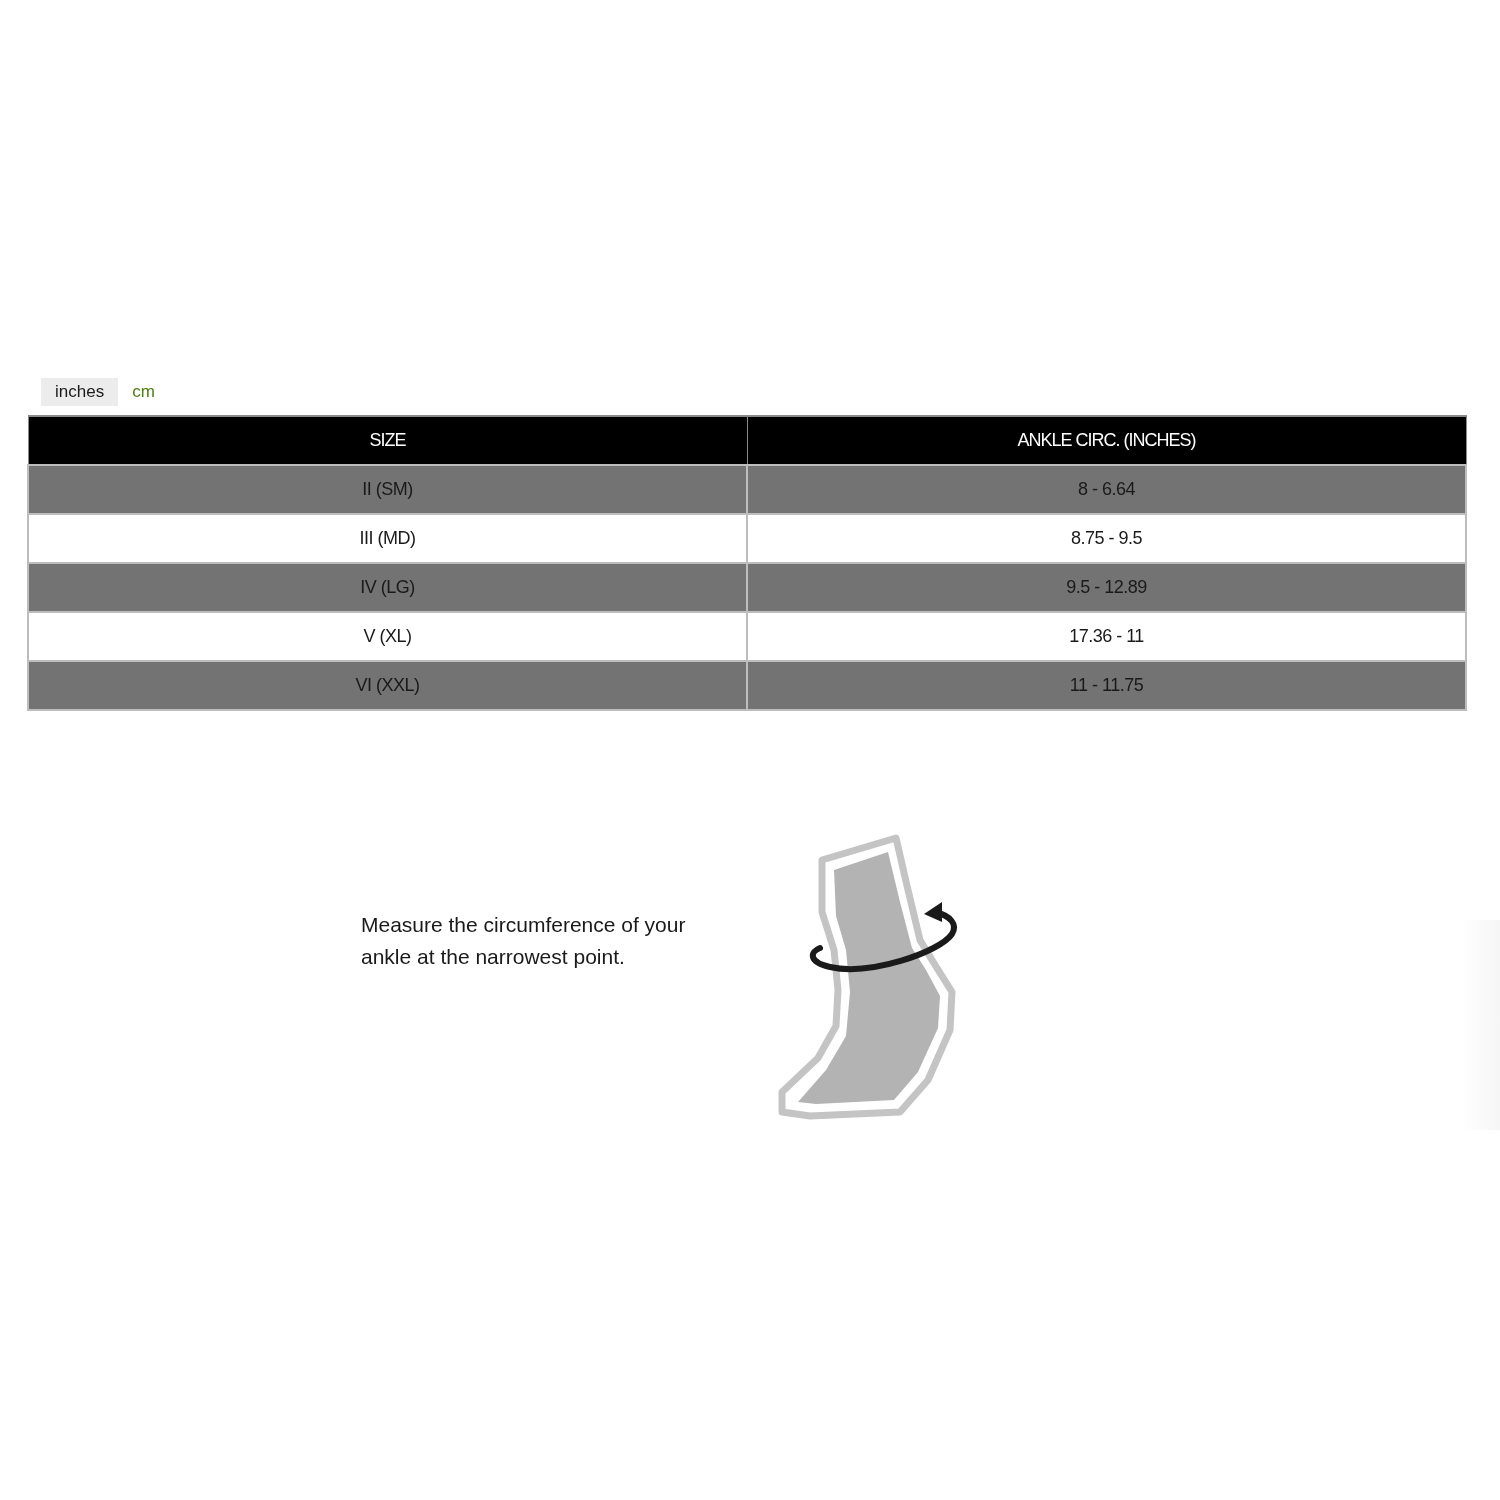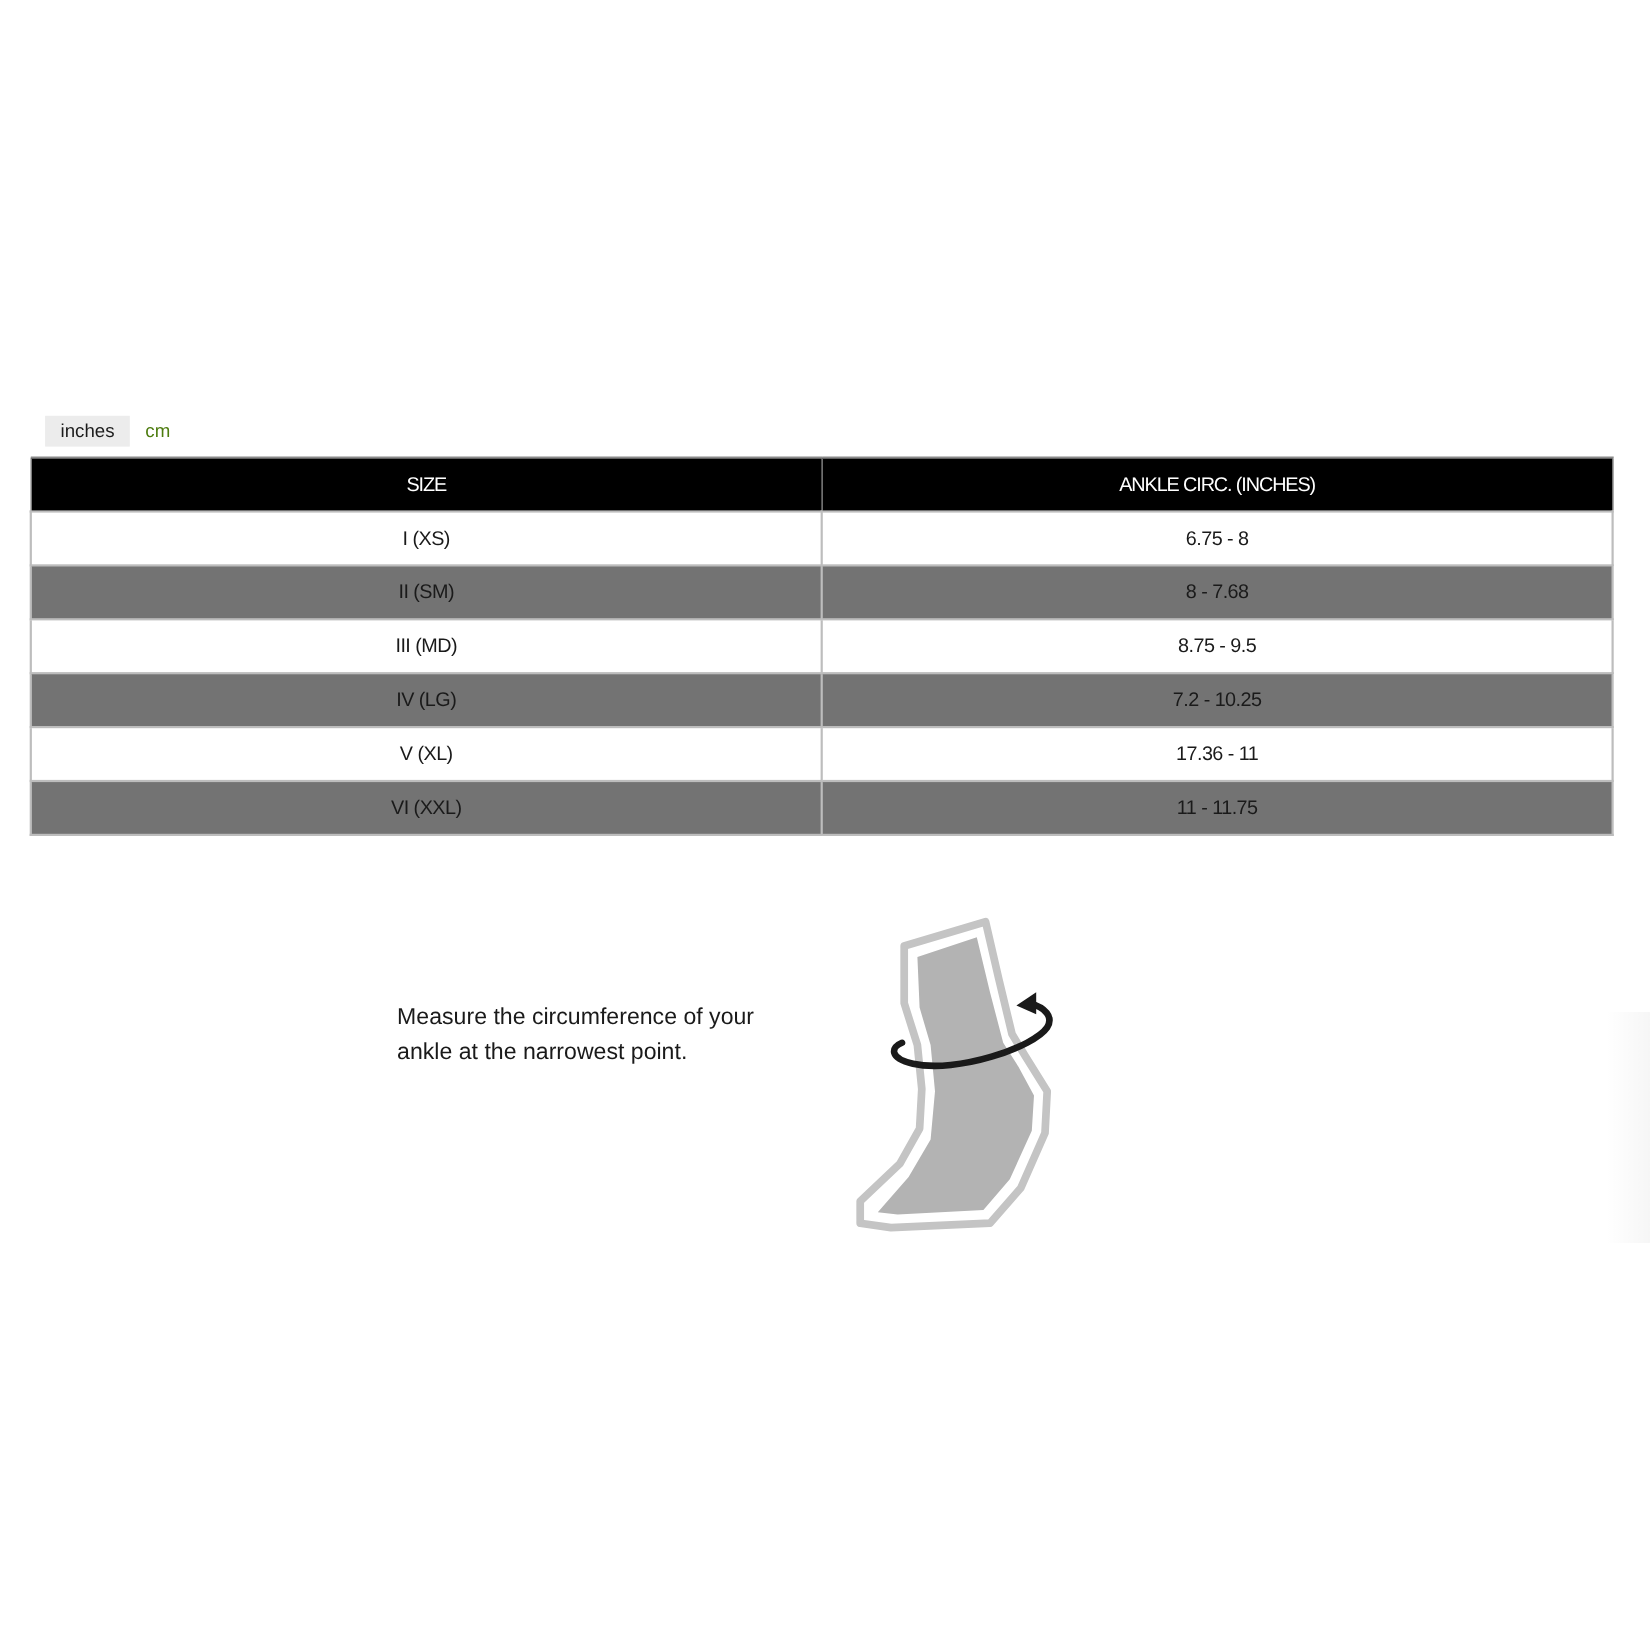--- a/index.html
+++ b/index.html
@@ -137,35 +137,31 @@
   </div>
 
   <table class="size-table">
     <thead>
       <tr>
         <th>SIZE</th>
         <th>ANKLE CIRC. (INCHES)</th>
       </tr>
     </thead>
     <tbody>
-      <tr class="odd">
-        <td>I (XS)</td>
-        <td>6.75 - 8</td>
-      </tr>
       <tr class="even">
         <td>II (SM)</td>
-        <td>8 - 7.68</td>
+        <td>8 - 6.64</td>
       </tr>
       <tr class="odd">
         <td>III (MD)</td>
         <td>8.75 - 9.5</td>
       </tr>
       <tr class="even">
         <td>IV (LG)</td>
-        <td>7.2 - 10.25</td>
+        <td>9.5 - 12.89</td>
       </tr>
       <tr class="odd">
         <td>V (XL)</td>
         <td>17.36 - 11</td>
       </tr>
       <tr class="even">
         <td>VI (XXL)</td>
         <td>11 - 11.75</td>
       </tr>
     </tbody>

